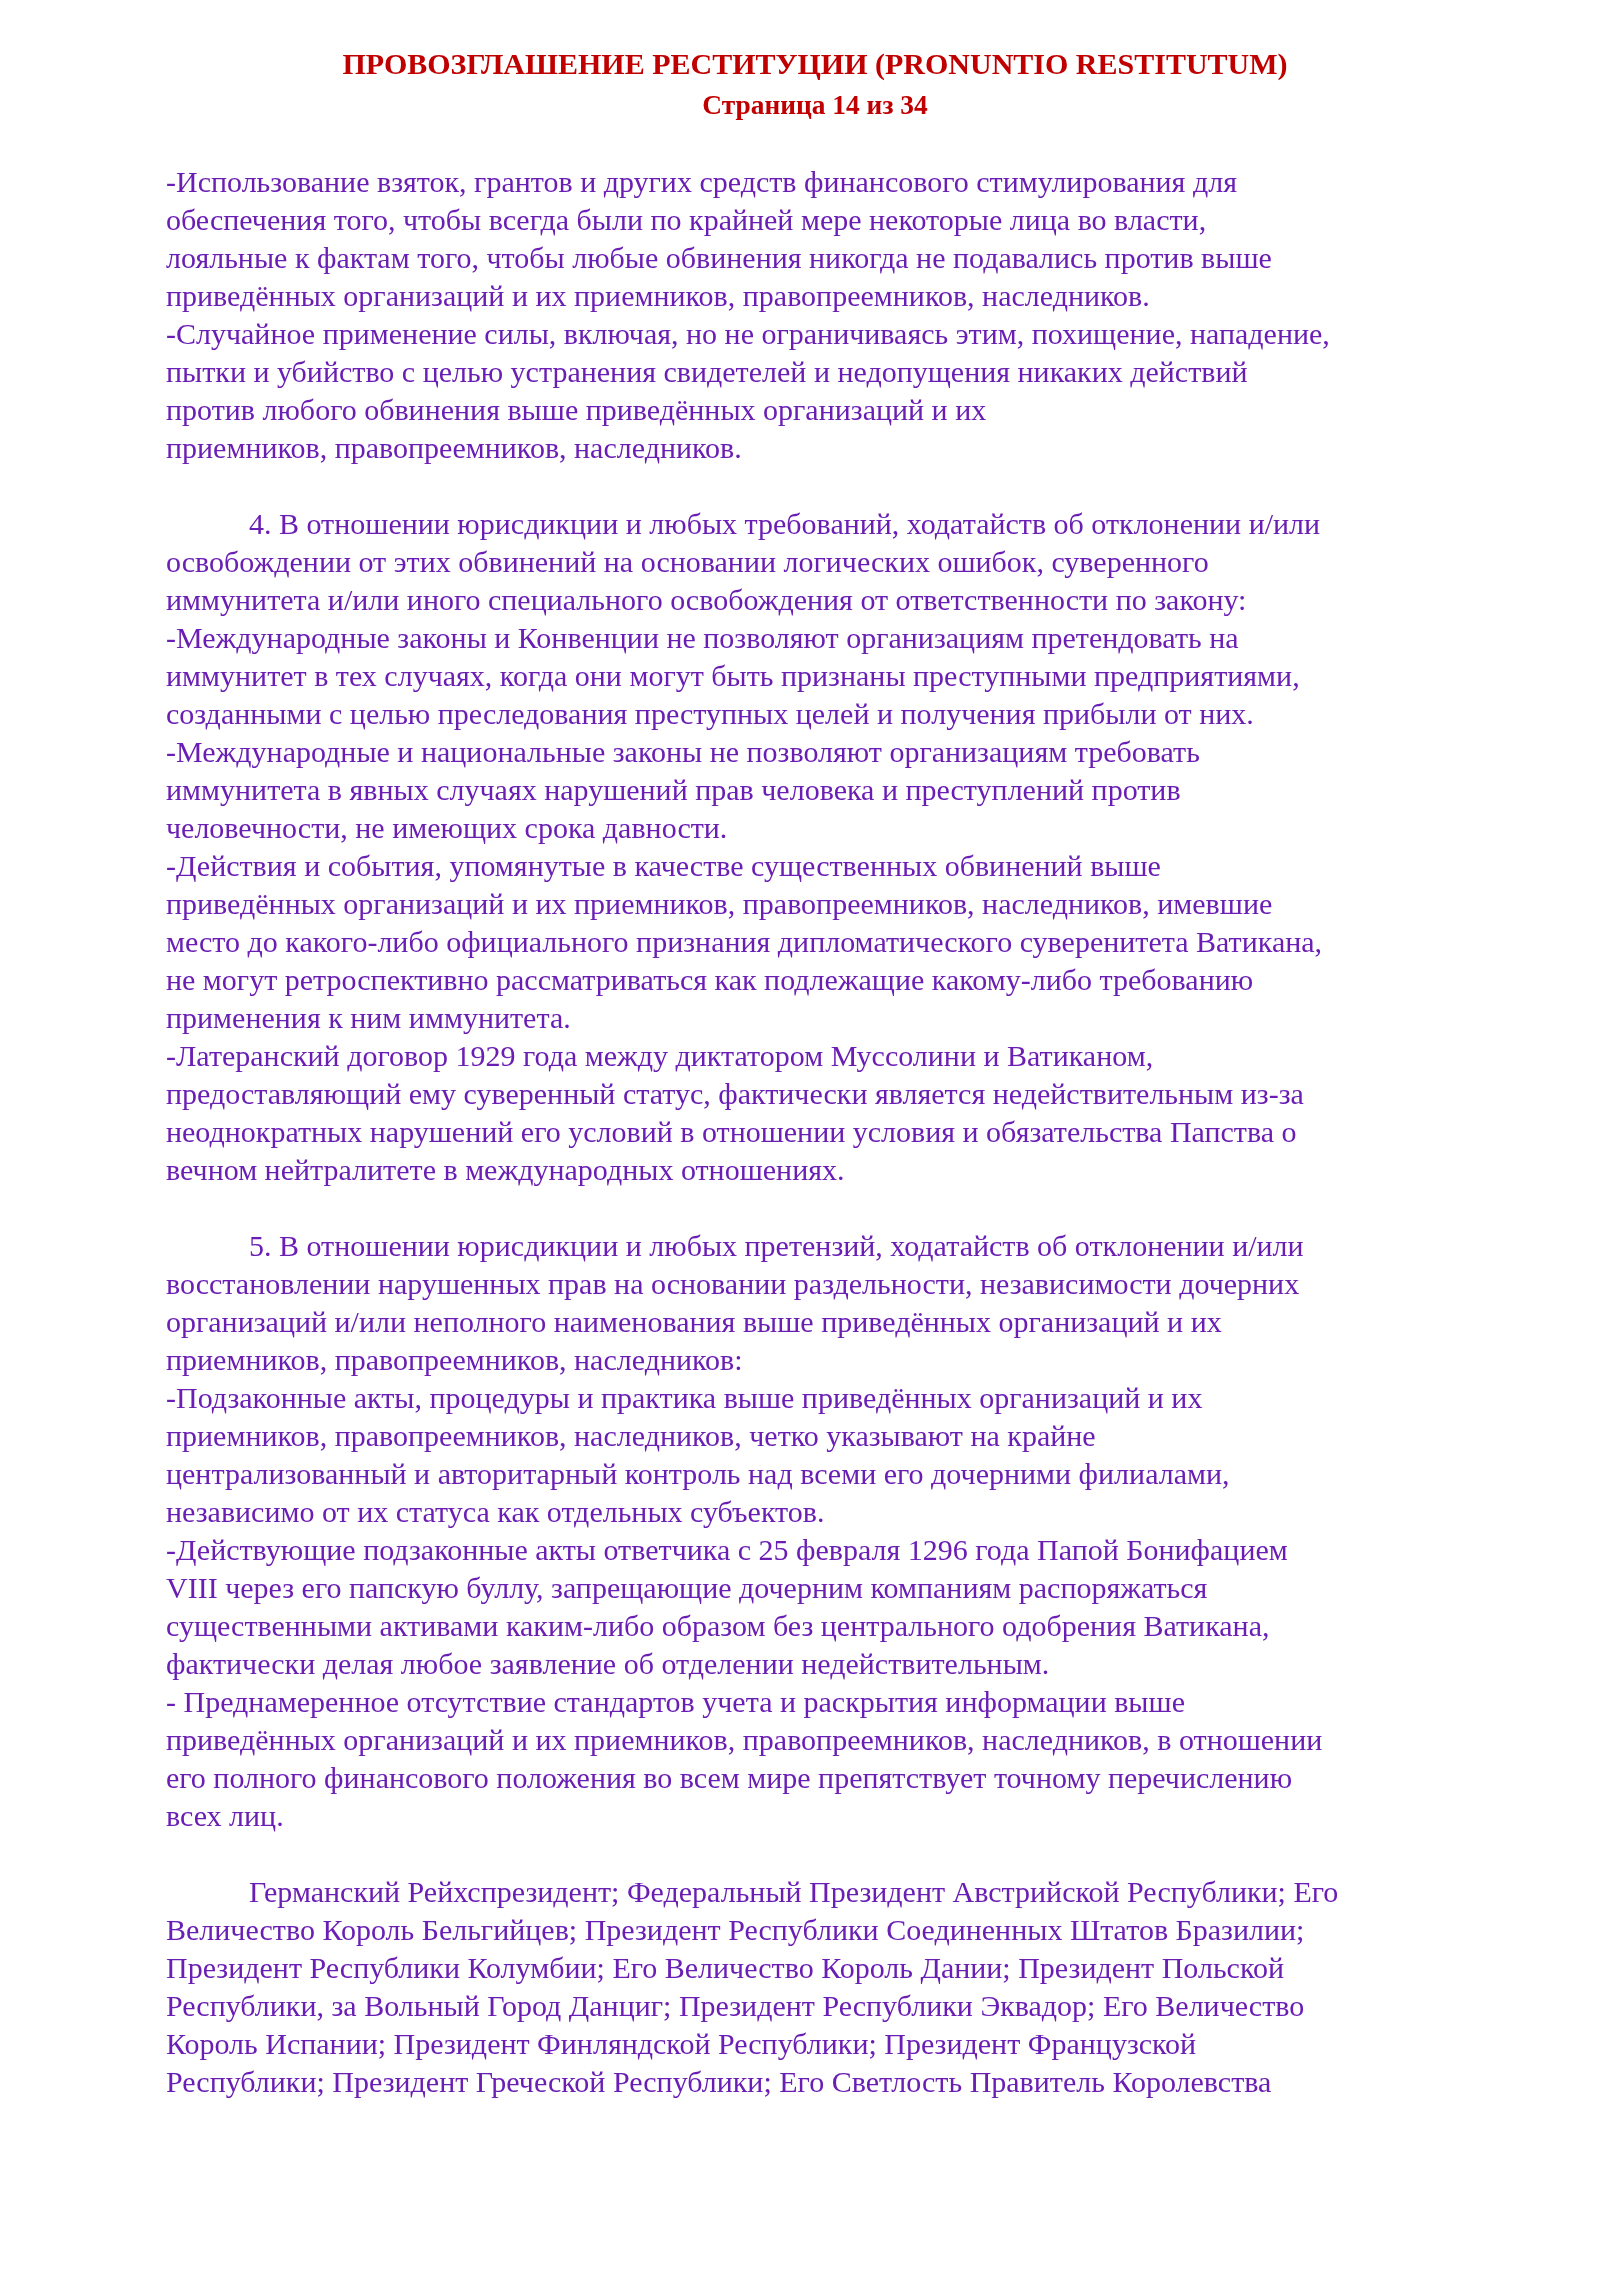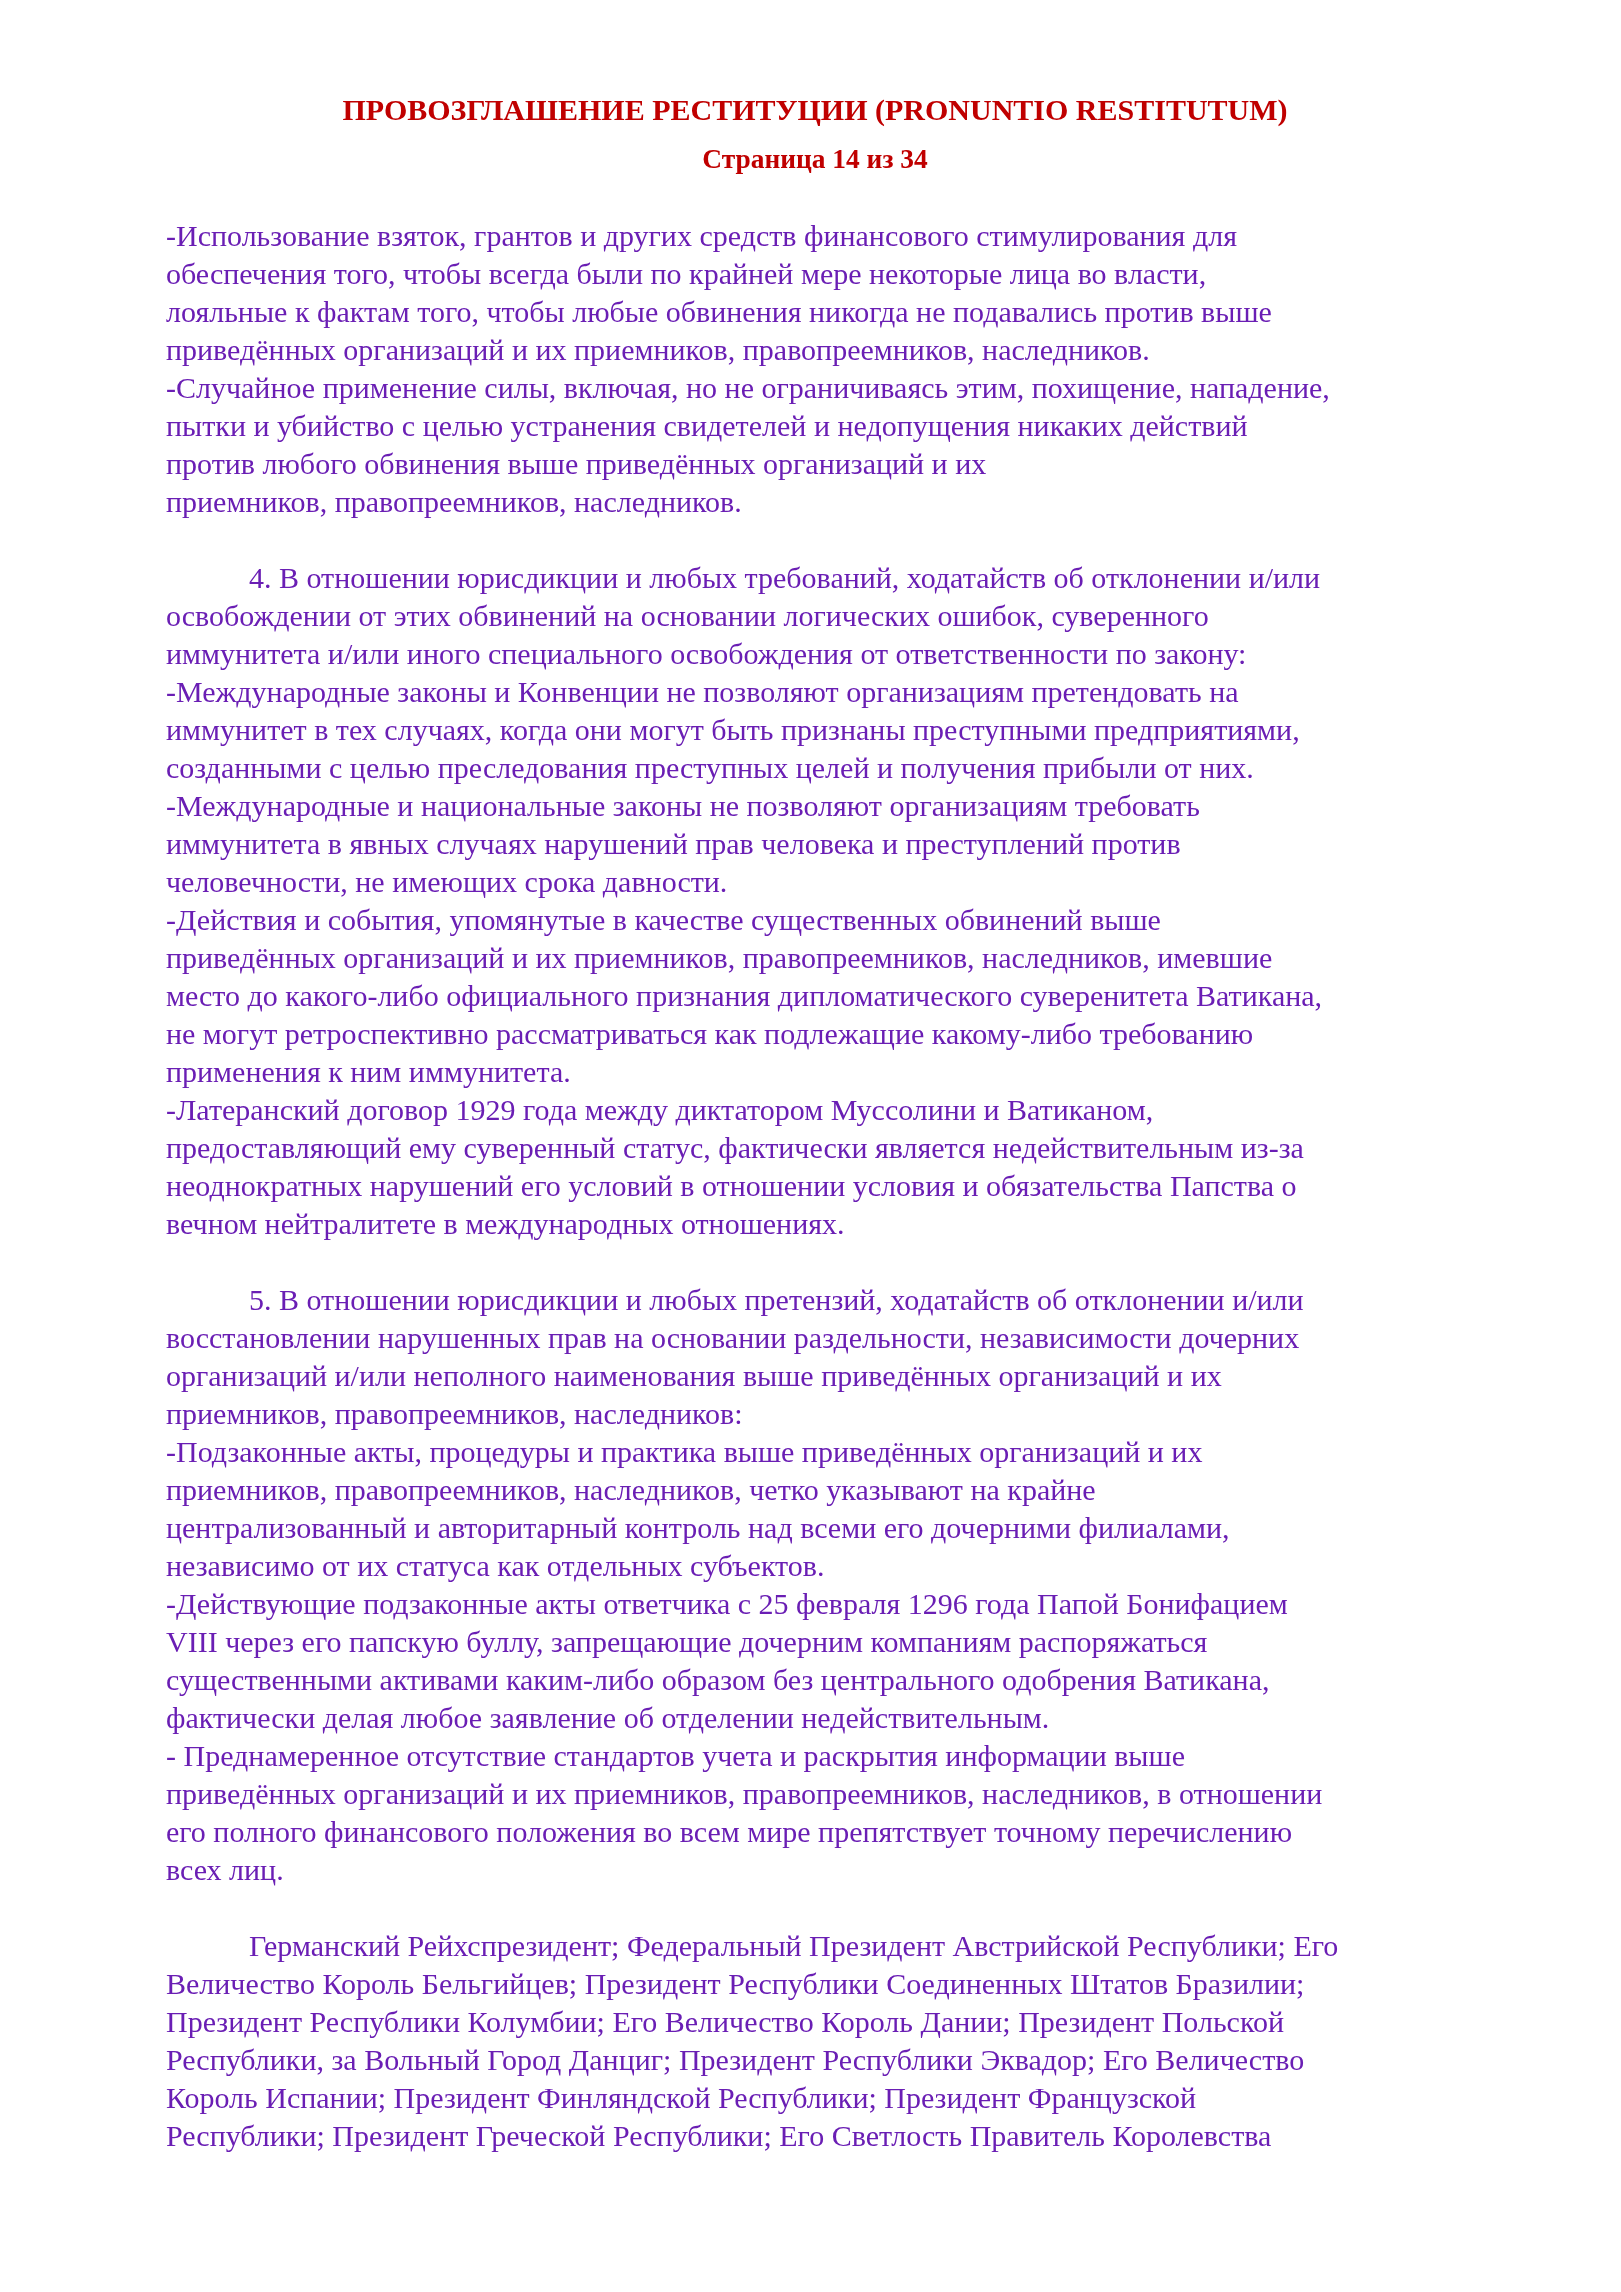--- a/index.html
+++ b/index.html
@@ -8,39 +8,39 @@
     --body-color: #6a1eb4;
   }
   * { box-sizing: border-box; }
   html, body { margin: 0; padding: 0; background: #ffffff; }
   .page {
     position: relative;
     width: 1621px;
     height: 2293px;
     background: var(--page-bg);
     font-family: "Liberation Serif", "DejaVu Serif", serif;
-    padding: 90px 145px 0 154px;
+    padding: 44px 145px 0 154px;
     overflow: hidden;
   }
   .doc-header {
     text-align: center;
     color: var(--title-color);
     font-weight: bold;
     margin: 0 0 39px 0;
   }
   .doc-title {
     font-size: 30px;
     line-height: 39px;
     margin: 0;
     font-weight: bold;
   }
   .doc-subtitle {
     font-size: 27.4px;
     line-height: 37px;
-    margin: 12px;
+    margin: 4px;
     font-weight: bold;
   }
   .doc-body {
     color: var(--body-color);
   }
   .block {
     white-space: pre-line;
     font-size: 30px;
     line-height: 38px;
     margin: 0 0 38px 12px;

